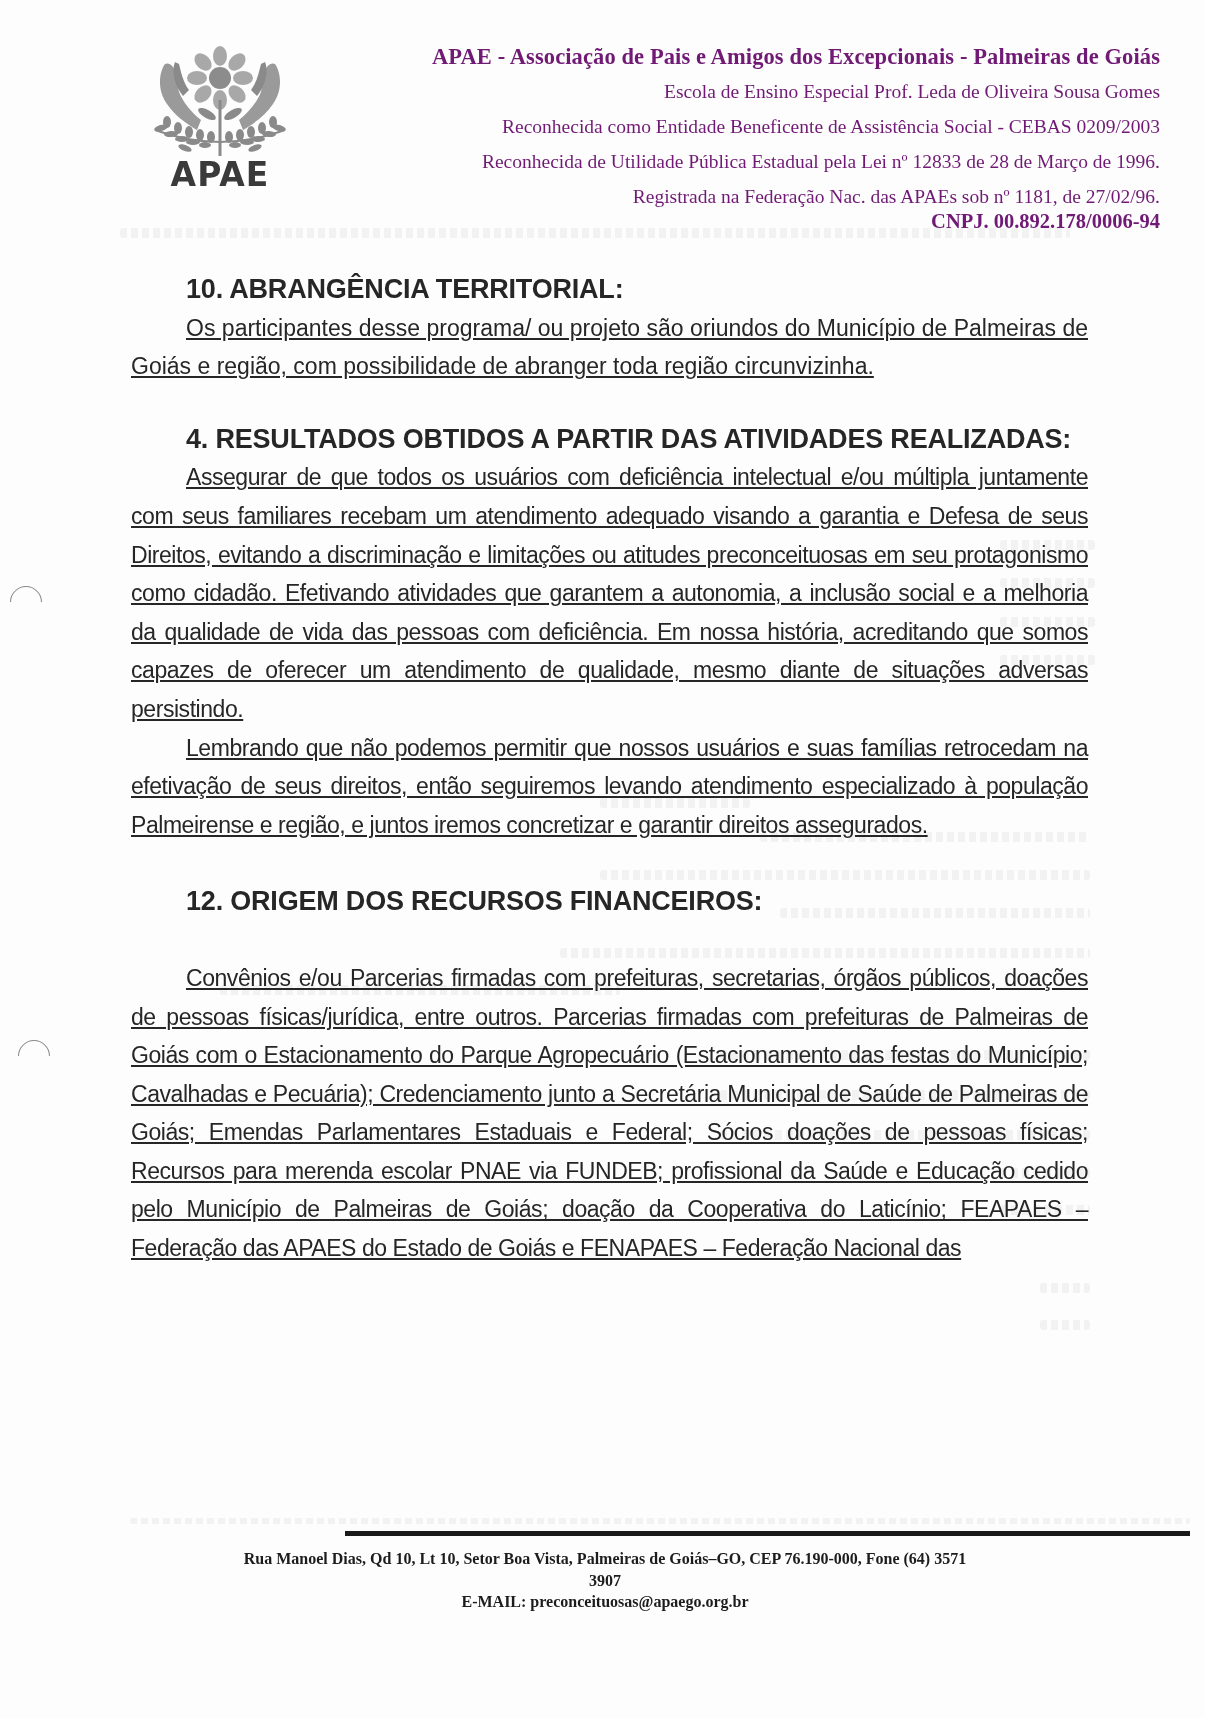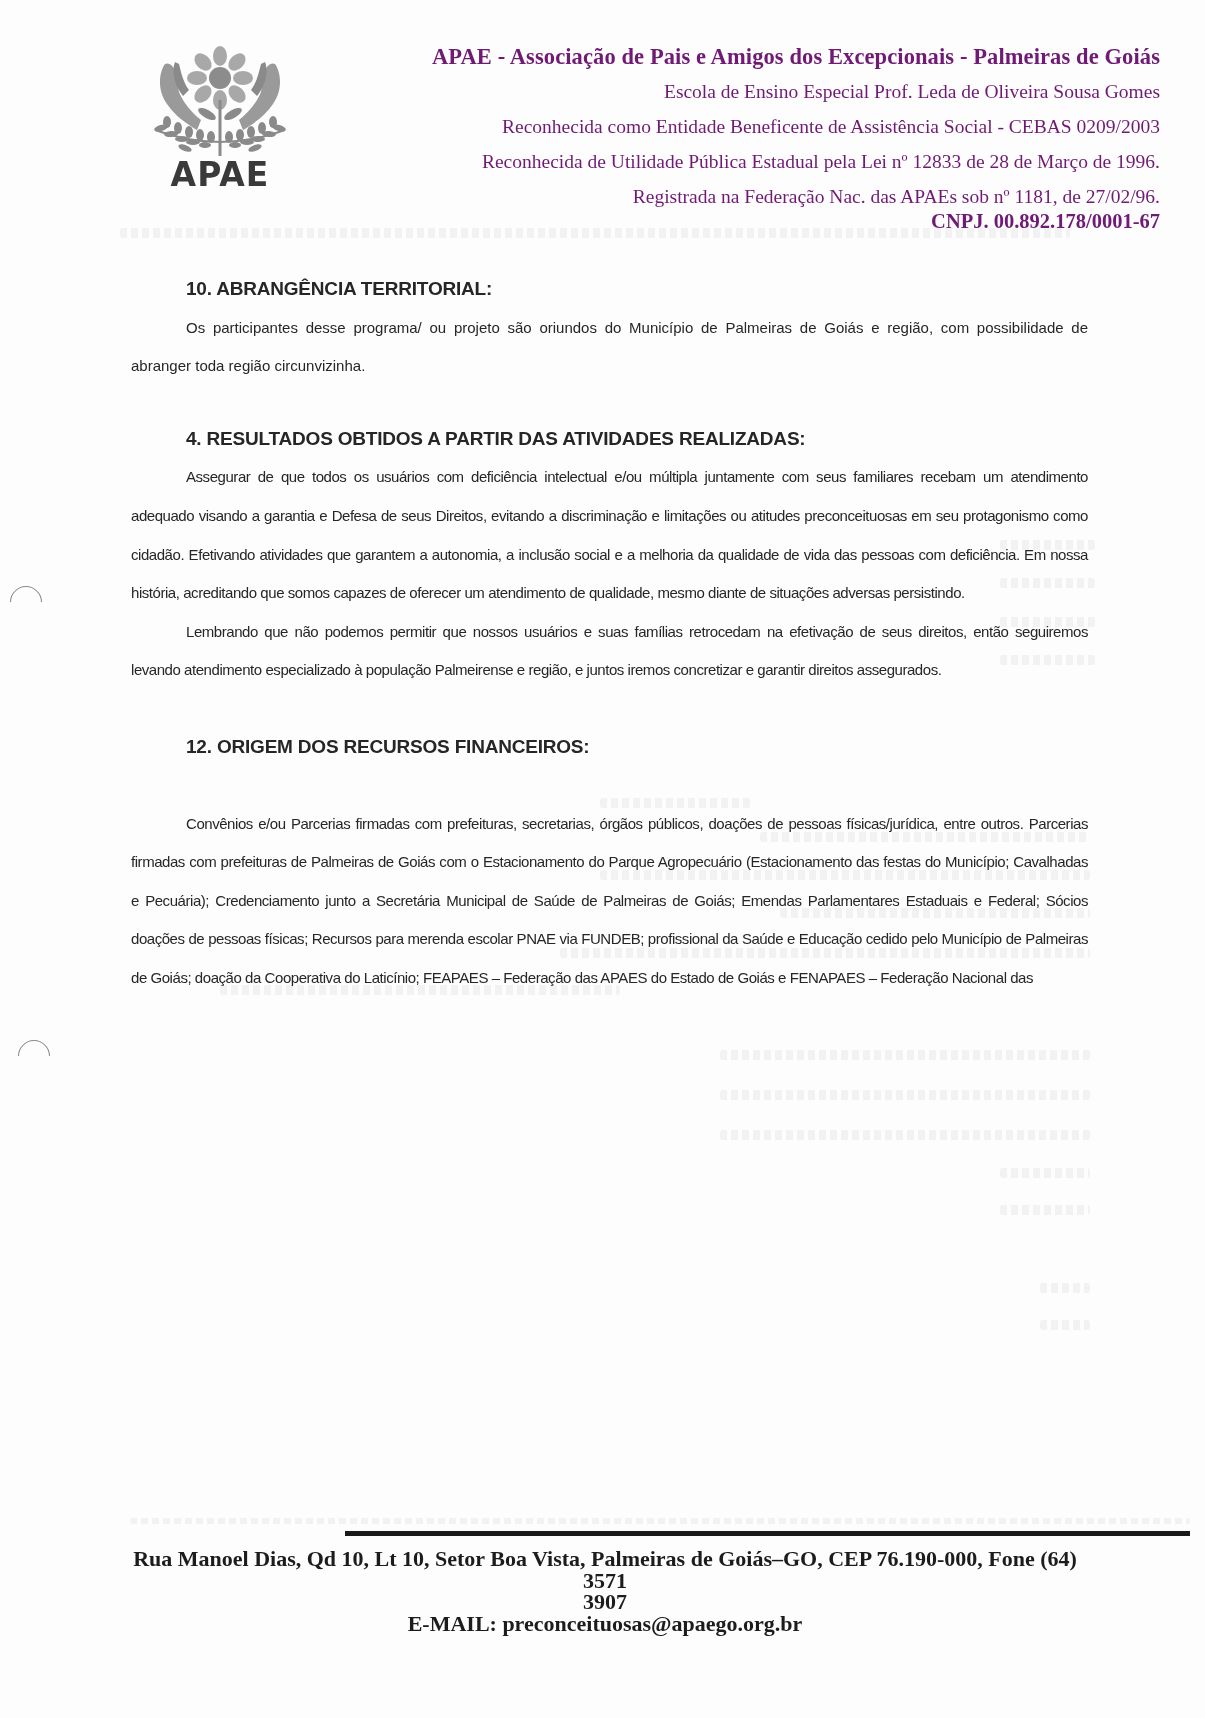--- a/index.html
+++ b/index.html
@@ -84,32 +84,33 @@
     .content {
       position: absolute;
       left: 131px;
       top: 270px;
       width: 957px;
       font-family: "Liberation Sans", "DejaVu Sans", sans-serif;
       color: #262626;
     }
     .sec-title {
       font-weight: bold;
-      font-size: 19px;
+      font-size: 27px;
       line-height: 38.6px;
       margin: 0;
       padding-left: 55px;
       letter-spacing: -0.2px;
     }
     .para {
-      font-size: 15px;
+      font-size: 23px;
       line-height: 38.6px;
       text-align: justify;
       margin: 0;
       text-indent: 55px;
+      text-decoration: underline;
     }
     .para.narrow {
       letter-spacing: -0.45px;
       word-spacing: 0px;
     }
     .sec-gap-1 { height: 34px; }
     .sec-gap-2 { height: 38px; }
     .sec-gap-3 { height: 38px; }
 
     
@@ -122,21 +123,21 @@
       background: #1a1a1a;
     }
     .footer-text {
       position: absolute;
       left: 130px;
       top: 1548px;
       width: 950px;
       text-align: center;
       font-family: "Liberation Serif", "DejaVu Serif", serif;
       font-weight: bold;
-      font-size: 22px;
+      font-size: 16px;
       line-height: 21.5px;
       color: #1c1c1c;
     }
     .footer-text .f-line { display: block; }
   </style>
 </head>
 <body>
 
 <div class="page">
 
@@ -219,21 +220,21 @@
       <text x="75" y="144" text-anchor="middle" font-family="DejaVu Sans, sans-serif" font-weight="bold" font-size="33" fill="#3a3a3a" letter-spacing="1">APAE</text>
     </svg>
   </div>
 
   <div class="header-text">
     <div class="h-title">APAE - Associação de Pais e Amigos dos Excepcionais - Palmeiras de Goiás</div>
     <div class="h-line">Escola de Ensino Especial Prof. Leda de Oliveira Sousa Gomes</div>
     <div class="h-line">Reconhecida como Entidade Beneficente de Assistência Social - CEBAS 0209/2003</div>
     <div class="h-line">Reconhecida de Utilidade Pública Estadual pela Lei nº 12833 de 28 de Março de 1996.</div>
     <div class="h-line">Registrada na Federação Nac. das APAEs sob nº 1181, de 27/02/96.</div>
-    <div class="h-cnpj">CNPJ. 00.892.178/0001-67</div>
+    <div class="h-cnpj">CNPJ. 00.892.178/0006-94</div>
   </div>
 
   <div class="content">
 
     <section>
       <h2 class="sec-title">10. ABRANGÊNCIA TERRITORIAL:</h2>
       <p class="para">Os participantes desse programa/ ou projeto são oriundos do Município de Palmeiras de Goiás e região, com possibilidade de abranger toda região circunvizinha.</p>
     </section>
 
     <div class="sec-gap-1"></div>

